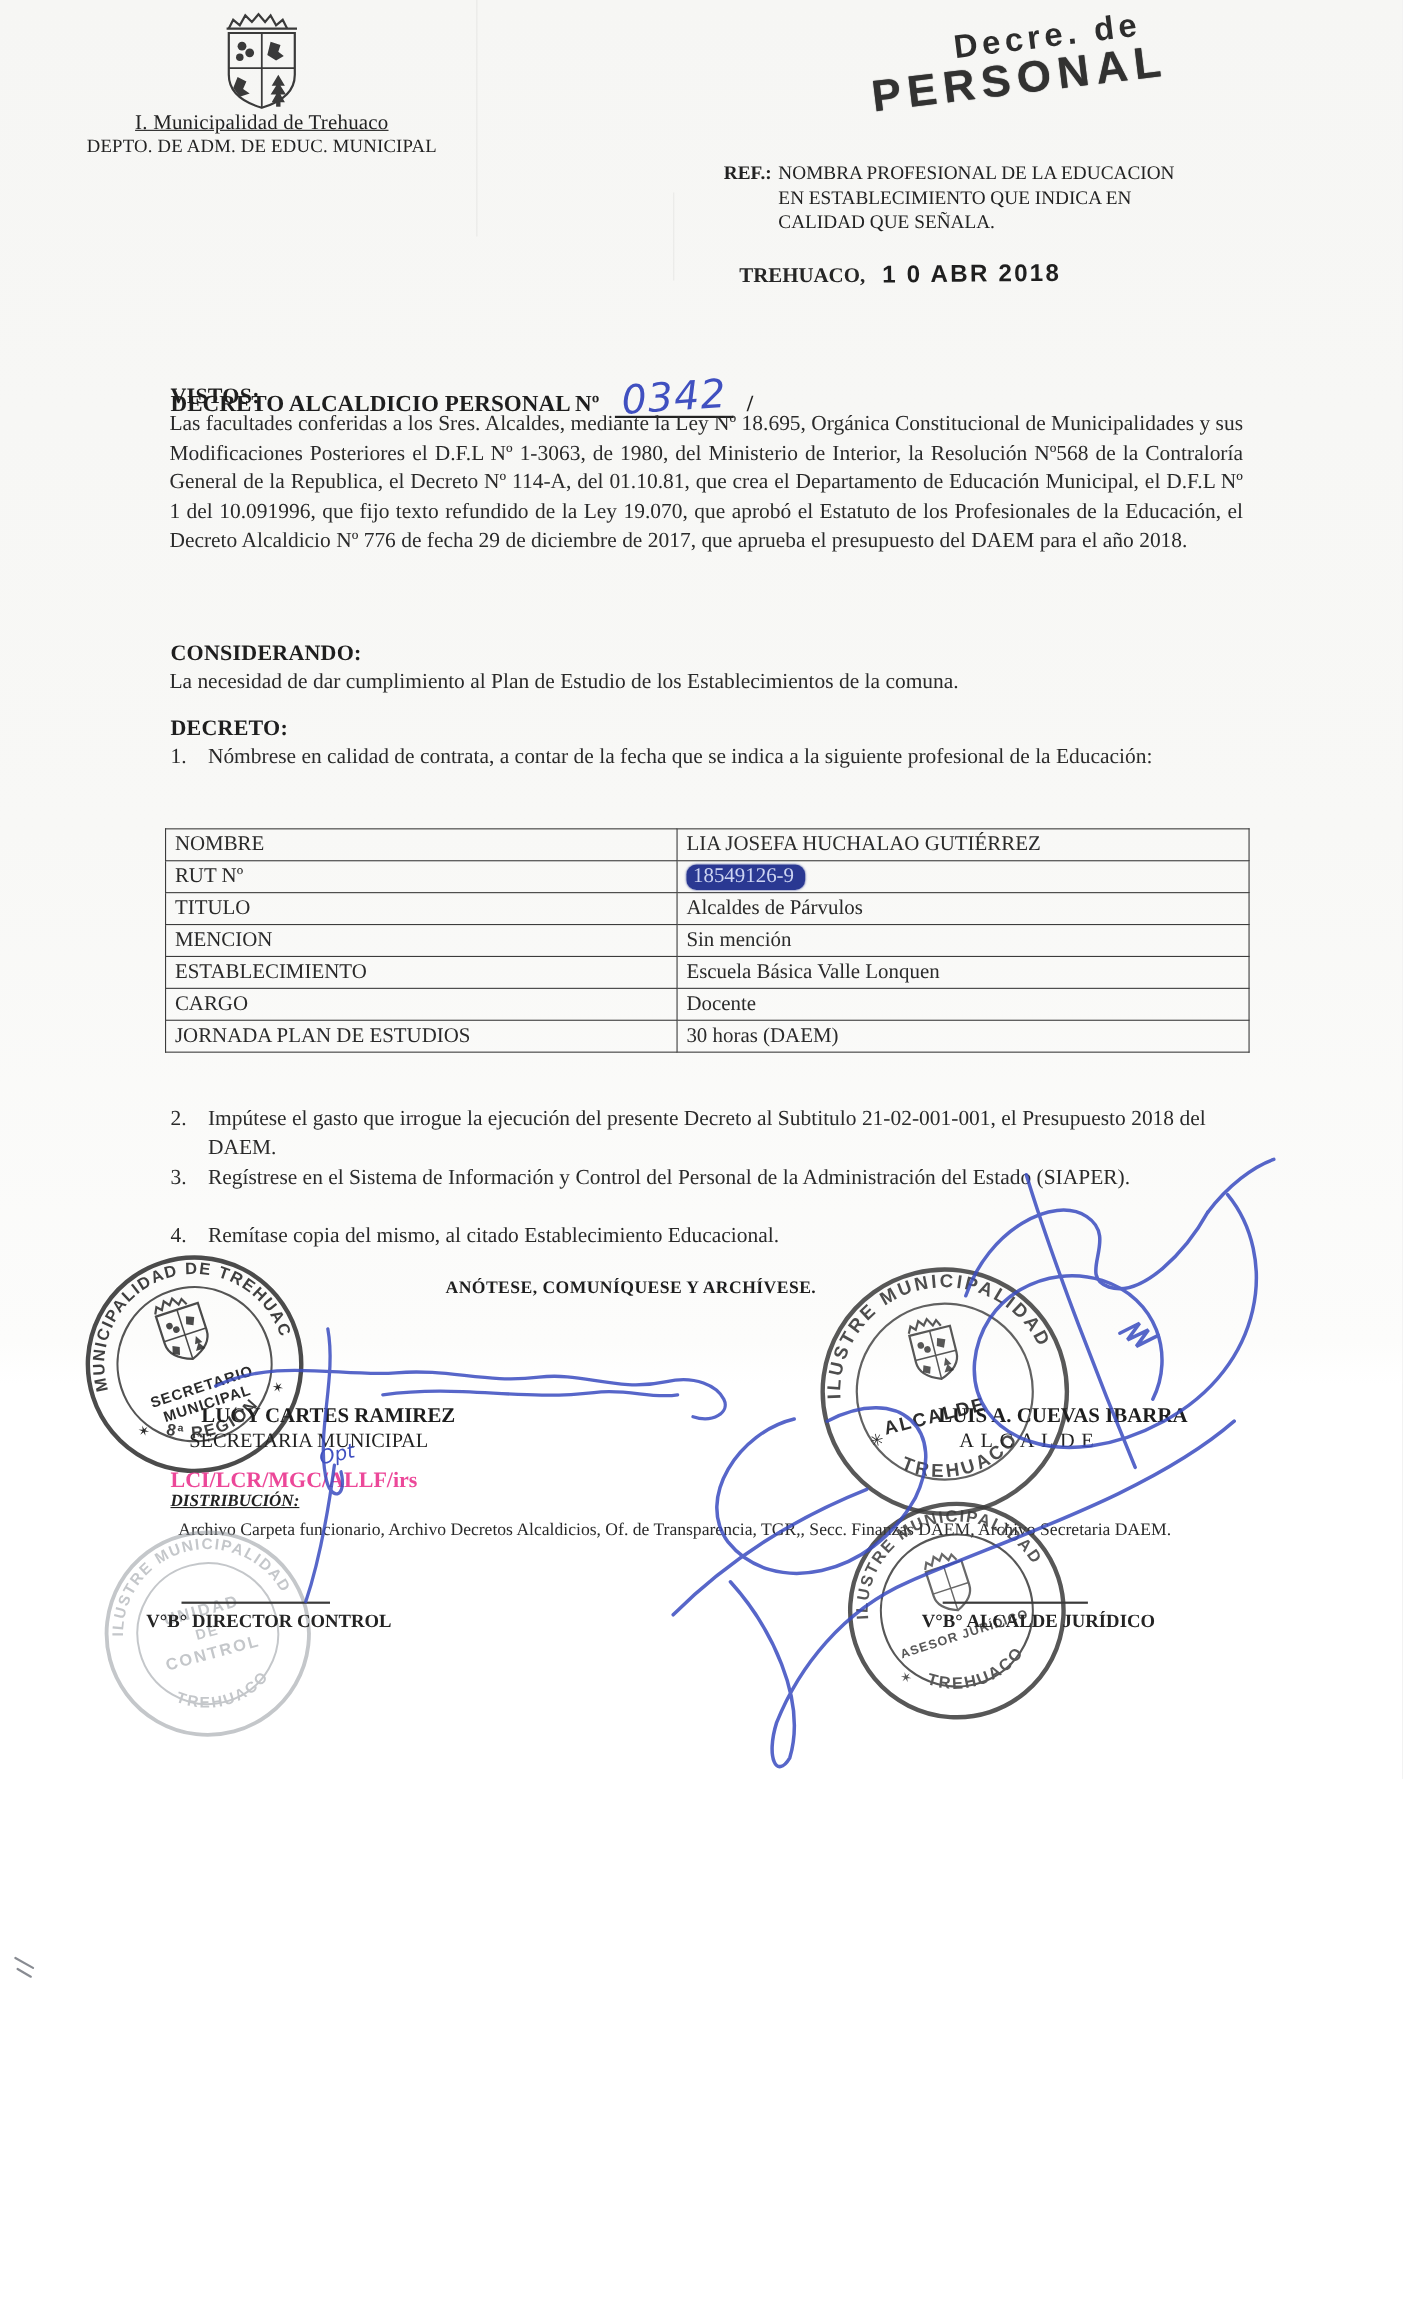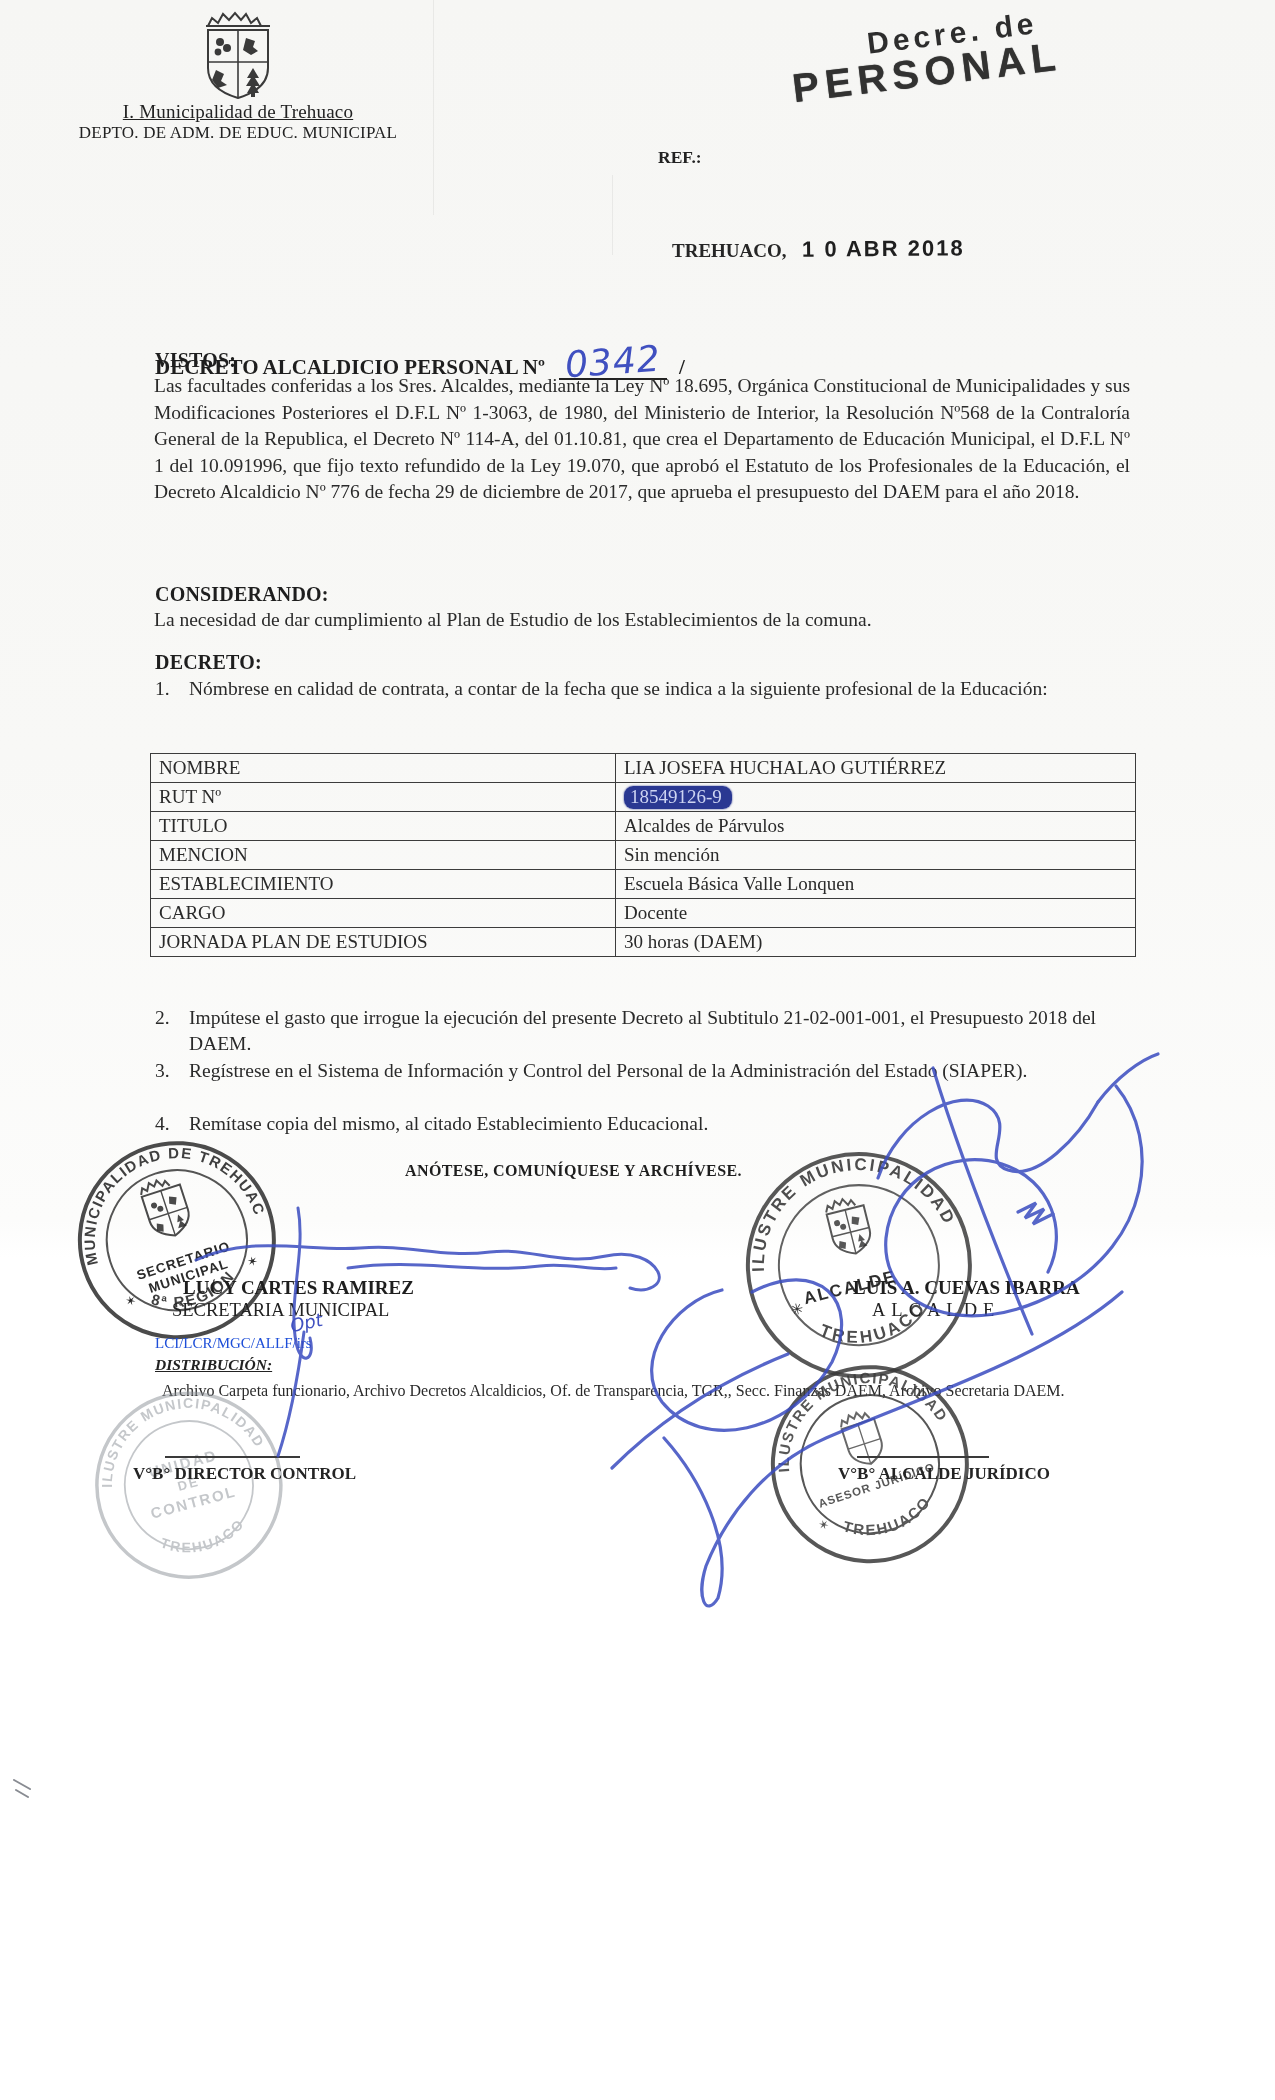--- a/index.html
+++ b/index.html
@@ -51,21 +51,21 @@
   td.lbl{width:448px;}
   .rut-highlight{background:#2a3892;color:#cdd4f2;padding:0 10px 2px 6px;border-radius:9px;
     box-shadow:0 0 2px #2a3892;}
 
   .closing{font-weight:700;font-size:16px;letter-spacing:.4px;color:#1e1e1e;}
 
   .sig-name{font-weight:700;font-size:19px;color:#1e1e1e;white-space:nowrap;}
   .sig-title{font-size:18.5px;color:#222;white-space:nowrap;}
   .sig-title.spread{letter-spacing:6px;}
 
-  .initials{font-size:15px;font-weight:400;color:#1d4ed8;}
+  .initials{font-size:20px;font-weight:700;color:#ec4899;}
   .dist-label{font-size:15.5px;font-weight:700;font-style:italic;text-decoration:underline;color:#222;}
   .dist-text{font-size:16px;color:#2a2a2a;white-space:nowrap;}
   .vb-line{border-top:2px solid #3a3a3a;height:0;}
   .vb-text{font-size:17px;color:#242424;white-space:nowrap;font-weight:600;}
 
   .stamp{position:absolute;pointer-events:none;}
   .pen-overlay{position:absolute;left:0;top:0;width:1275px;height:2100px;pointer-events:none;z-index:30;}
   .note-opt{position:absolute;color:#4050c0;font-style:italic;font-size:18px;transform:rotate(-12deg);
     font-family:"DejaVu Sans",sans-serif;z-index:31;}
 </style>
@@ -98,20 +98,25 @@
   <div class="abs center muni-name" style="left:78px;top:101px;width:320px;">I. Municipalidad de Trehuaco</div>
   <div class="abs center dept-name" style="left:58px;top:123px;width:360px;">DEPTO. DE ADM. DE EDUC. MUNICIPAL</div>
 
   <div class="abs personal-stamp" style="left:735px;top:20px;width:380px;">
     <div class="l1">Decre. de</div>
     <div class="l2">PERSONAL</div>
   </div>
 
   <div class="abs ref-block" style="left:658px;top:146px;width:440px;">
     <span class="ref-label">REF.:</span>
+    <div>
+      <div>NOMBRA PROFESIONAL DE LA EDUCACION</div>
+      <div>EN ESTABLECIMIENTO QUE INDICA EN</div>
+      <div>CALIDAD QUE SEÑALA.</div>
+    </div>
   </div>
 
   <div class="abs place" style="left:672px;top:240px;">TREHUACO,</div>
   <div class="abs date-stamp" style="left:802px;top:236px;">1 0 ABR 2018</div>
 
   <div class="abs decree-line" style="left:155px;top:292px;">
     <span>DECRETO ALCALDICIO  PERSONAL Nº</span>
     <span class="number-slot">
       <span class="handwritten">0342</span>
     </span>

